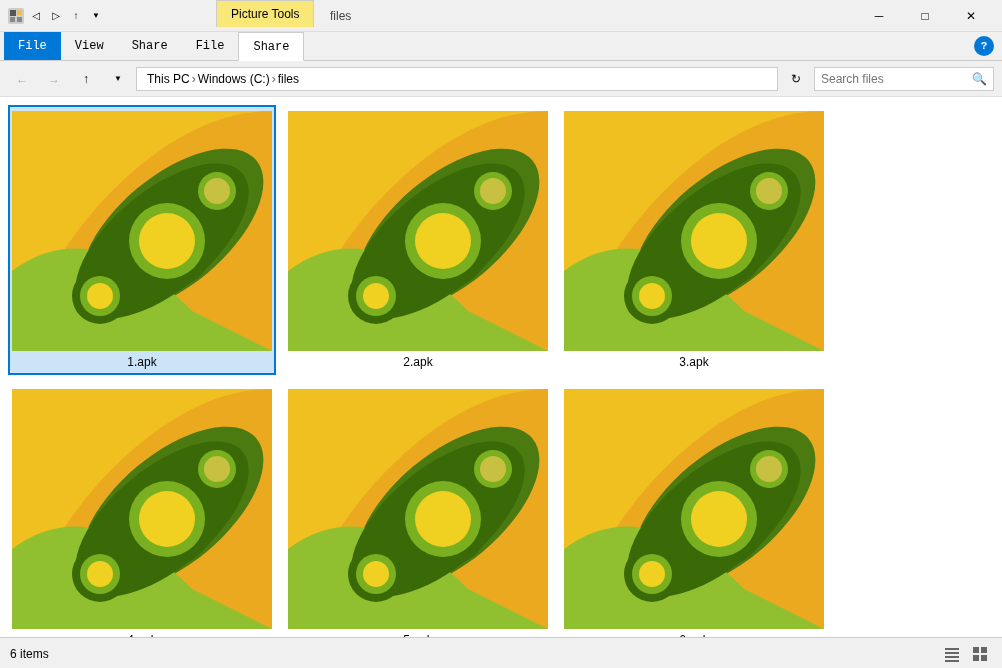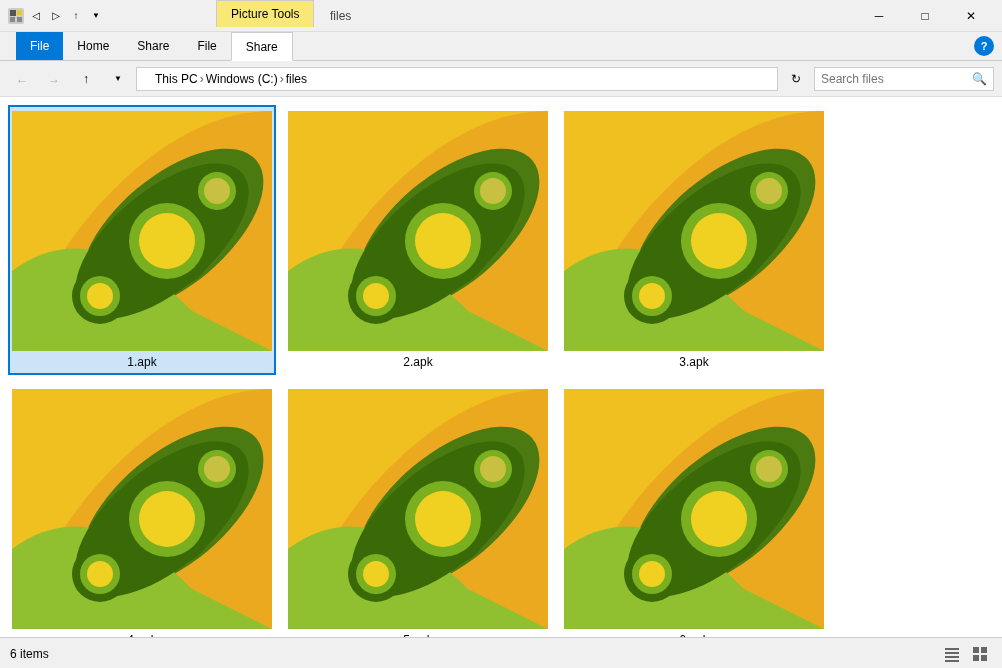--- a/index.html
+++ b/index.html
@@ -64,21 +64,22 @@
     }
 
     
     .ribbon {
       background: #f0f0f0;
       border-bottom: 1px solid #ccc;
     }
     .ribbon-tabs {
       display: flex;
       height: 28px;
-      padding-left: 16px;
+      padding-left: 4px;
+      font-family: Liberation Mono, monospace;
     }
     .ribbon-tab {
       padding: 4px 14px;
       cursor: pointer;
       font-size: 12px;
       display: flex; align-items: center;
     }
     .ribbon-tab.file {
       background: #0078d7;
       color: white;
@@ -128,21 +129,21 @@
       font-size: 12px;
     }
     .nav-btn.disabled { color: #aaa; cursor: default; }
     .address-path {
       flex: 1;
       height: 24px;
       border: 1px solid #ccc;
       background: white;
       display: flex;
       align-items: center;
-      padding: 0 18px;
+      padding: 0 10px;
       font-size: 12px;
       cursor: text;
     }
     .path-part { color: #000; }
     .path-sep { color: #666; margin: 0 2px; }
     .search-box {
       width: 180px;
       height: 24px;
       border: 1px solid #ccc;
       background: white;
@@ -255,21 +256,21 @@
     <button class="win-btn close">✕</button>
   </div>
 </div>
 
 <div class="ribbon">
   <div class="ribbon-tabs">
     <div class="ribbon-tab file">
       <span>File</span>
     </div>
     <div class="ribbon-tab">
-      <span>Home</span>
+      <span>View</span>
     </div>
     <div class="ribbon-tab">
       <span>Share</span>
     </div>
     <div class="ribbon-tab">
       <span>File</span>
     </div>
     <div class="ribbon-tab active">
       <span>Share</span>
     </div>

